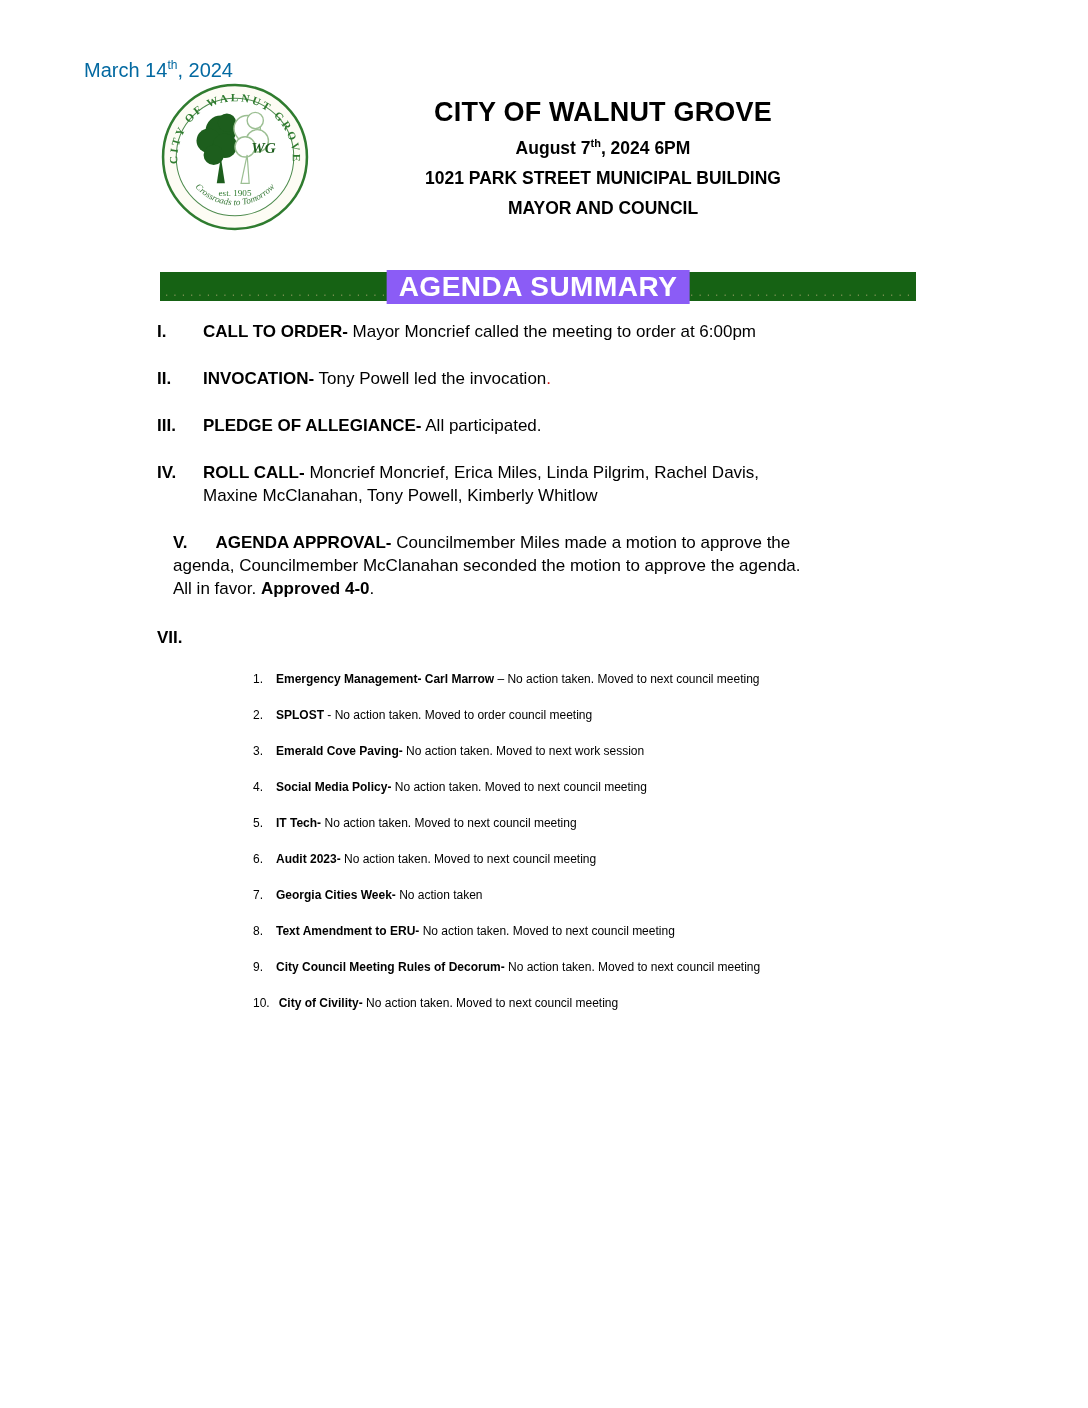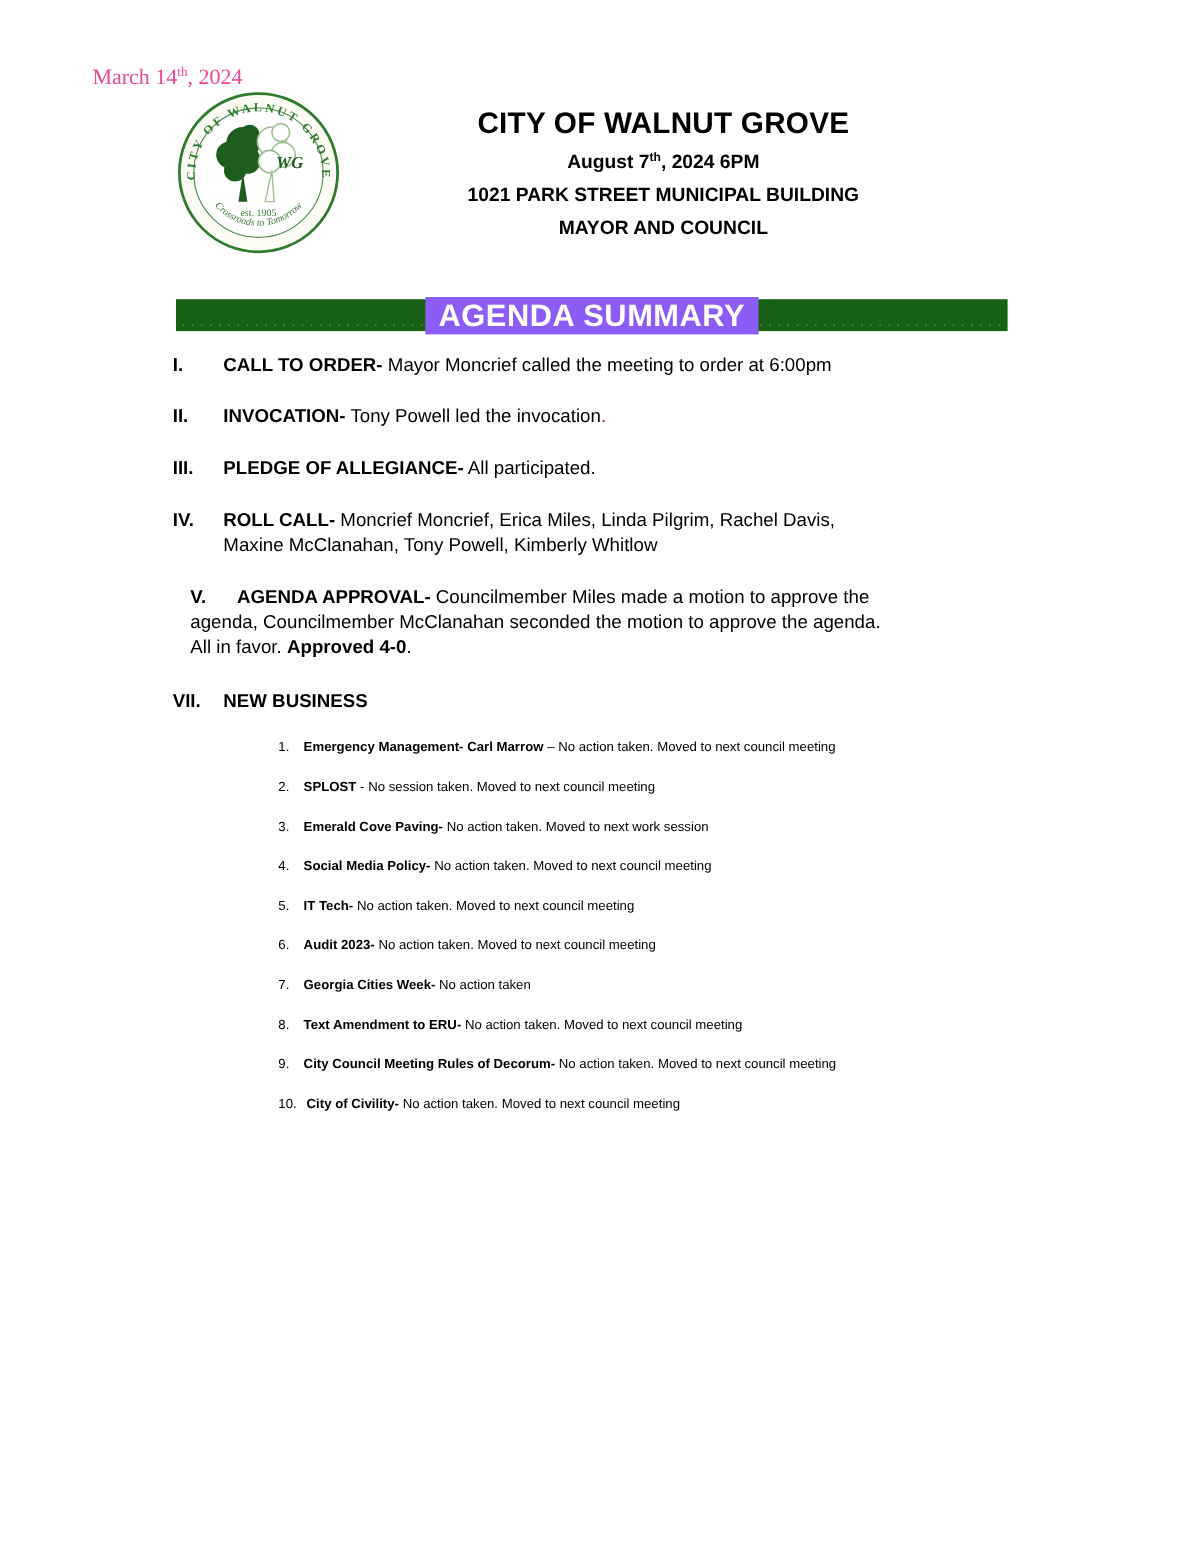--- a/index.html
+++ b/index.html
@@ -7,22 +7,22 @@
     position:relative;
     width:1088px;height:1408px;
     margin:0 auto;
     background:#ffffff;
     font-family:"Liberation Sans",sans-serif;
     color:#000;
     overflow:hidden;
   }
   .doc-date{
     position:absolute;left:84px;top:58px;
-    font-family:Liberation Serif, serif;
-    font-size:20px;color:#ec4899;
+    font-family:Liberation Sans, sans-serif;
+    font-size:20px;color:#0369a1;
   }
   .doc-date sup{font-size:12px;}
   .seal{position:absolute;left:158px;top:82px;width:154px;height:152px;}
   .header-block{
     position:absolute;left:250px;top:96px;width:706px;
     text-align:center;
   }
   .header-title{
     font-size:27px;font-weight:bold;line-height:32px;letter-spacing:.2px;
   }
@@ -136,28 +136,27 @@
 
     <div class="sec">
       <span class="numeral">IV.</span>
       <span class="sec-text"><span class="sec-heading">ROLL CALL-</span><span> Moncrief Moncrief, Erica Miles, Linda Pilgrim, Rachel Davis, Maxine McClanahan, Tony Powell, Kimberly Whitlow</span></span>
     </div>
 
     <p class="sec-para"><span class="numeral">V.</span><span class="v-spacer"></span><span class="sec-heading">AGENDA APPROVAL-</span><span> Councilmember Miles made a motion to approve the agenda, Councilmember McClanahan seconded the motion to approve the agenda. All in favor. </span><span class="bold">Approved 4-0</span><span>.</span></p>
 
     <div class="sec">
       <span class="numeral">VII.</span>
-      <span class="sec-text"><span class="sec-heading">NEW BUSINESS</span></span>
     </div>
 
   </div>
 
   <div class="nb-list">
     <p class="nb-item"><span class="nb-num">1.</span><span class="nb-title">Emergency Management- Carl Marrow</span><span> – No action taken. Moved to next council meeting</span></p>
-    <p class="nb-item"><span class="nb-num">2.</span><span class="nb-title">SPLOST</span><span> - No session taken. Moved to next council meeting</span></p>
+    <p class="nb-item"><span class="nb-num">2.</span><span class="nb-title">SPLOST</span><span> - No action taken. Moved to order council meeting</span></p>
     <p class="nb-item"><span class="nb-num">3.</span><span class="nb-title">Emerald Cove Paving-</span><span> No action taken. Moved to next work session</span></p>
     <p class="nb-item"><span class="nb-num">4.</span><span class="nb-title">Social Media Policy-</span><span> No action taken. Moved to next council meeting</span></p>
     <p class="nb-item"><span class="nb-num">5.</span><span class="nb-title">IT Tech-</span><span> No action taken. Moved to next council meeting</span></p>
     <p class="nb-item"><span class="nb-num">6.</span><span class="nb-title">Audit 2023-</span><span> No action taken. Moved to next council meeting</span></p>
     <p class="nb-item"><span class="nb-num">7.</span><span class="nb-title">Georgia Cities Week-</span><span> No action taken</span></p>
     <p class="nb-item"><span class="nb-num">8.</span><span class="nb-title">Text Amendment to ERU-</span><span> No action taken. Moved to next council meeting</span></p>
     <p class="nb-item"><span class="nb-num">9.</span><span class="nb-title">City Council Meeting Rules of Decorum-</span><span> No action taken. Moved to next council meeting</span></p>
     <p class="nb-item"><span class="nb-num">10.</span><span class="nb-title">City of Civility-</span><span> No action taken. Moved to next council meeting</span></p>
   </div>
 

